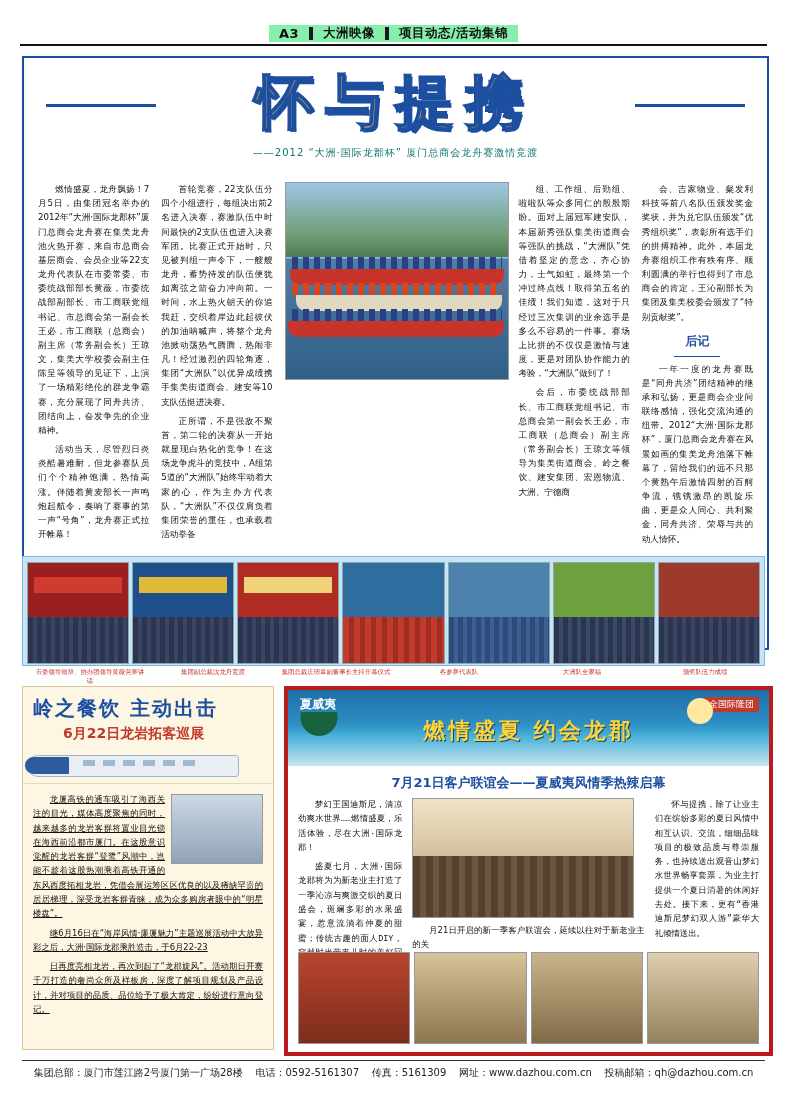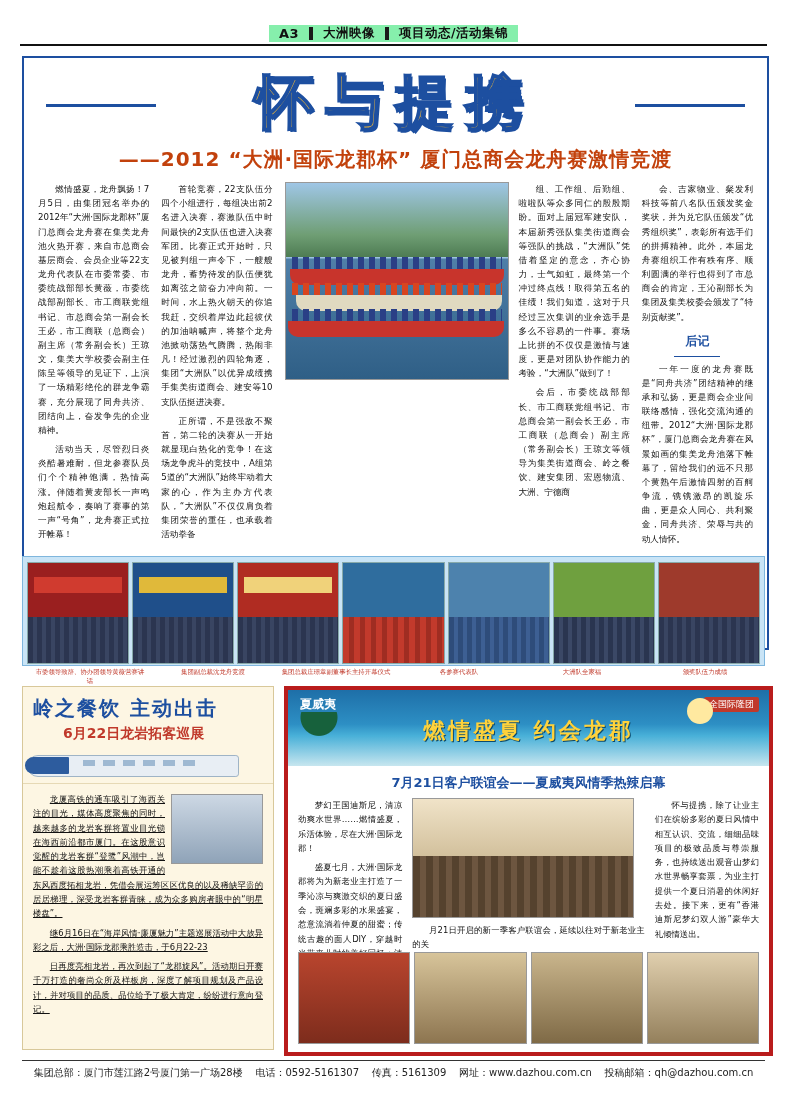--- a/index.html
+++ b/index.html
@@ -37,21 +37,21 @@
   .big-title{
     position:absolute;left:0;right:0;top:6px;text-align:center;
     font-family:"DejaVu Sans","Liberation Sans",sans-serif;
     font-size:58px;font-weight:bold;letter-spacing:12px;
     color:#e8b33a;
     -webkit-text-stroke:2px #1d4fa0;
     text-shadow:2px 2px 0 #1d4fa0;
   }
   .sub-title{
     position:absolute;left:0;right:0;top:88px;text-align:center;
-    font-size:20px;color:#c2410c;font-weight:bold;letter-spacing:1px;
+    font-size:10px;color:#0f766e;font-weight:normal;letter-spacing:1px;
   }
 
   .body-cols{
     position:absolute;left:14px;top:124px;width:715px;height:370px;
     display:flex;gap:12px;
   }
   .col{width:168px;font-size:8.6px;line-height:1.65;text-align:justify;color:#111;}
   .col p{margin:0 0 5px 0;text-indent:2em;}
   .photo-col{width:222px;}
   .hero-photo{
@@ -109,21 +109,21 @@
   .lr-banner .sun{position:absolute;right:56px;top:8px;width:26px;height:26px;border-radius:50%;background:#ffe9a0;}
   .lr-banner .palm{position:absolute;left:8px;bottom:0;width:46px;height:54px;
     background:radial-gradient(circle at 50% 10%,#17613c 0 18px,transparent 19px);}
   .lr-banner .ttl{position:absolute;left:0;right:0;top:26px;text-align:center;
     font-size:22px;font-weight:bold;color:#ffd23a;letter-spacing:3px;text-shadow:1px 1px 0 #0b4a6e;}
   .lr-banner .sm{position:absolute;left:12px;top:6px;font-size:12px;font-weight:bold;color:#fff;}
   .lr-banner .rt{position:absolute;right:10px;top:7px;font-size:9px;color:#fff;background:#c0392b;padding:1px 5px;border-radius:2px;}
   .lr-sub{text-align:center;font-size:13px;font-weight:bold;color:#1d4fa0;padding:8px 0 6px;}
   .lr-cols{display:flex;gap:10px;padding:0 10px;}
   .lr-col{width:110px;font-size:8.4px;line-height:1.7;text-align:justify;}
-  .lr-col p{margin:0 0 5px;text-indent:2em;}
+  .lr-col p{margin:0 0 5px;text-indent:2em;font-family:Liberation Mono, monospace;}
   .lr-photo-main{width:220px;height:118px;border:1px solid #999;
     background:linear-gradient(#f0e3c8,#cbb892 60%,#8d7a5c 100%);position:relative;overflow:hidden;}
   .lr-cap{font-size:8.4px;line-height:1.7;text-align:justify;text-indent:2em;margin-top:5px;}
   .lr-gallery{position:absolute;left:10px;bottom:8px;width:461px;height:92px;display:flex;gap:4px;}
   .lr-gallery .g{flex:1;border:1px solid #999;position:relative;overflow:hidden;}
 
   
   .footer{
     position:absolute;left:0;bottom:22px;width:787px;text-align:center;
     font-size:10px;color:#222;

